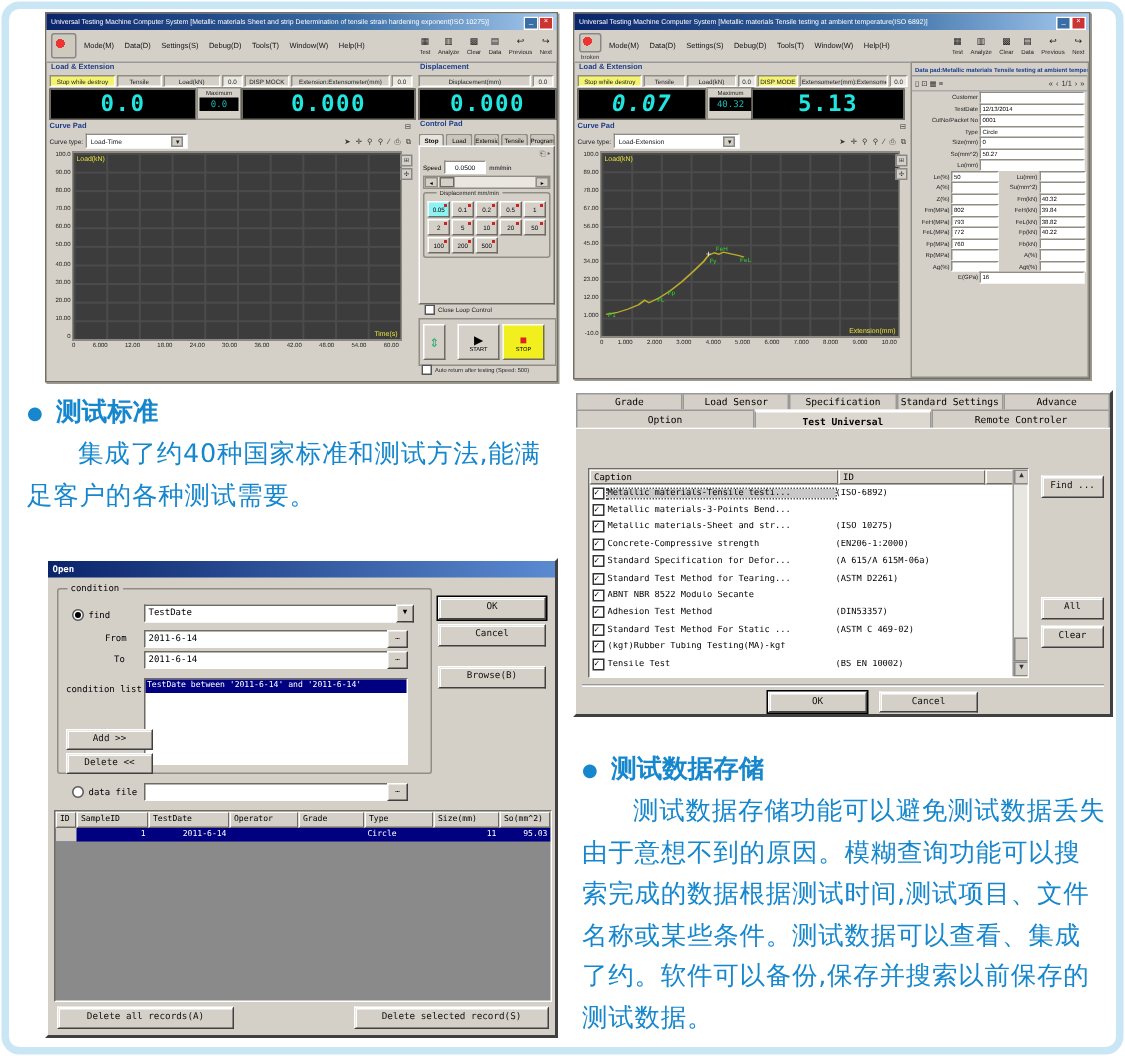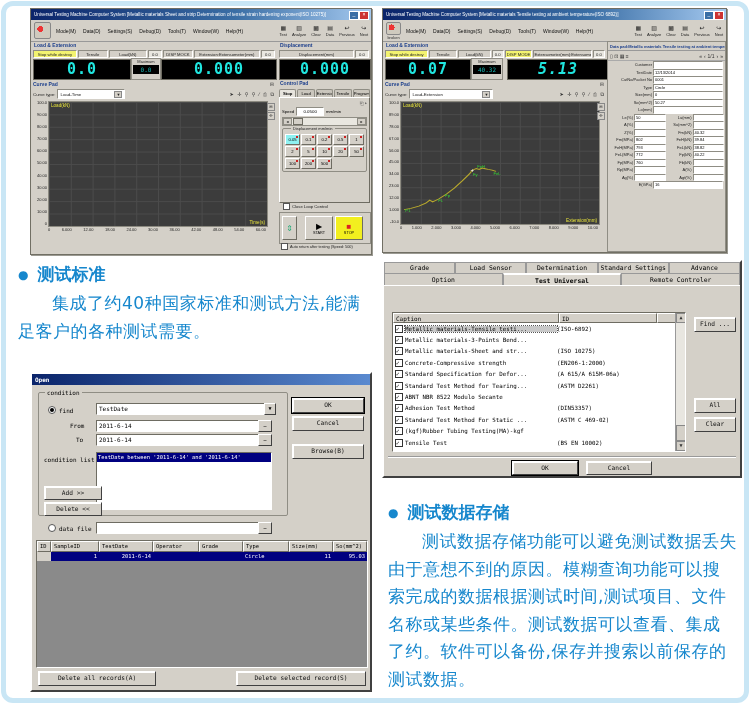--- a/index.html
+++ b/index.html
@@ -408,26 +408,26 @@
     <div class="srow" style="left:2px;top:41px;width:220px;">
       <span class="scell hl" style="flex:1.6">Stop while destroy</span>
       <span class="scell">Tensile</span>
       <span class="scell" style="flex:1.2">Load(kN)</span>
       <span class="scell num" style="flex:0 0 10px">0.0</span>
       <span class="scell hl">DISP MODE</span>
       <span class="scell" style="flex:2.2">Extensometer(mm):Extensometer</span>
       <span class="scell num" style="flex:0 0 10px">0.0</span>
     </div>
 
-    <div class="led big" style="left:2px;top:50px;width:84px;height:19px;">0.07</div>
+    <div class="led big" style="left:2px;top:50px;width:84px;height:19px;font-style:italic;">0.07</div>
     <div class="maxbox" style="left:88px;top:49px;width:30px;height:20px;">
       <div>Maximum</div>
       <div class="mv">40.32</div>
     </div>
-    <div class="led big" style="left:124px;top:50px;width:100px;height:19px;font-style:italic;">5.13</div>
+    <div class="led big" style="left:118px;top:50px;width:100px;height:19px;">5.13</div>
 
     <div class="hdrrow" style="left:2px;top:71px;width:220px;height:8px;">
       <span>Curve Pad</span>
       <span class="ic">⊟</span>
     </div>
     <div class="crow" style="left:2px;top:80px;width:220px;height:10px;">
       <span>Curve type:</span>
       <span class="sel" style="min-width:78px">
         <span>Load-Extension</span>
         <span class="ar">▼</span>
@@ -618,21 +618,21 @@
       <span class="b">●</span>
       <span>测试标准</span>
     </div>
     <p>集成了约40种国家标准和测试方法,能满足客户的各种测试需要。</p>
   </div>
 
   <div class="dlg" style="left:382px;top:260px;width:356px;height:214px;">
     <div class="dtabs">
         <span class="dtab">Grade</span>
         <span class="dtab">Load Sensor</span>
-        <span class="dtab">Determination</span>
+        <span class="dtab">Specification</span>
         <span class="dtab">Standard Settings</span>
         <span class="dtab">Advance</span>
       </div>
     <div class="dtabs2">
         <span class="dtab">Option</span>
         <span class="dtab">Test Universal</span>
         <span class="dtab">Remote Controler</span>
       </div>
 
     <div class="dlist" style="left:8px;top:50px;width:292px;height:138px;">

